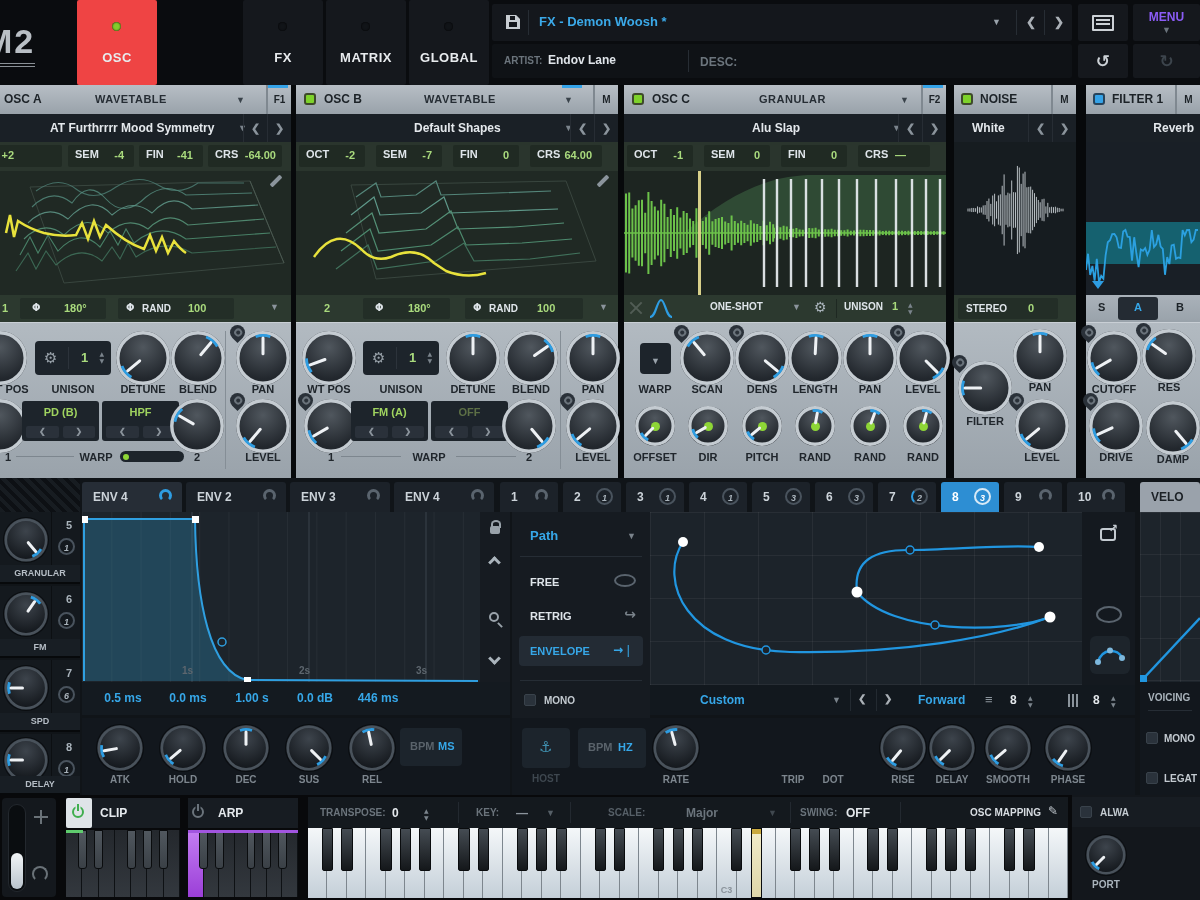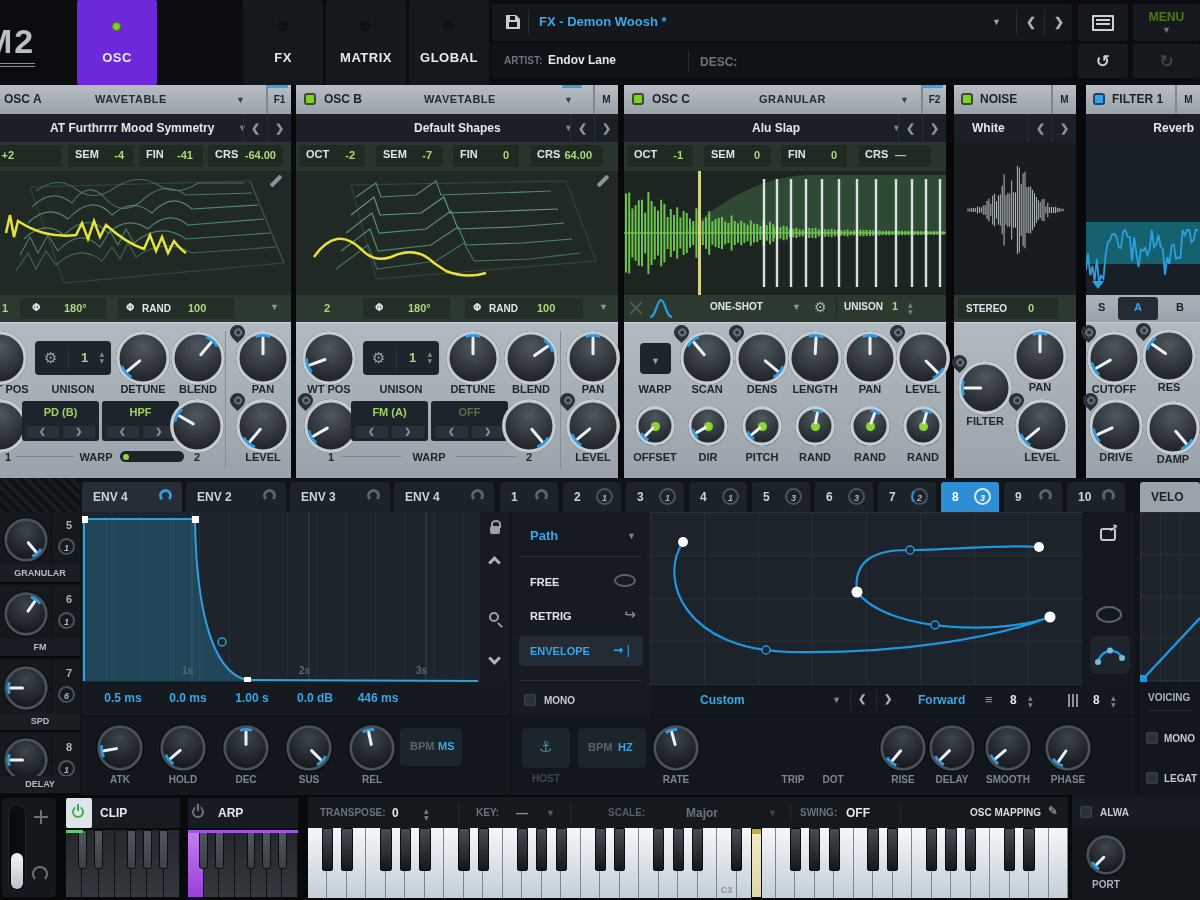--- a/index.html
+++ b/index.html
@@ -4,21 +4,21 @@
 <style>
 *{margin:0;padding:0;box-sizing:border-box}
 body{background:#000}
 #app{position:relative;width:1200px;height:900px;background:#07090b;overflow:hidden;font-family:"Liberation Sans",sans-serif;font-weight:bold;-webkit-font-smoothing:antialiased}
 .ab{position:absolute}
 .txt{position:absolute;white-space:nowrap}
 
 #topbar{position:absolute;inset:0 0 auto 0;height:85px;background:#0a0c0f}
 .logo{position:absolute;left:-16px;top:22px;font-size:34px;color:#b9bfc5;letter-spacing:2px;border-bottom:4px double #8a9096;padding-bottom:2px}
 .tab{position:absolute;top:0;height:85px;width:80px;background:#15181d;border-radius:2px}
-.tab.act{background:#6d28d9}
+.tab.act{background:#ef4444}
 .tab .dot{position:absolute;left:50%;top:22px;width:9px;height:9px;margin-left:-5px;border-radius:50%;background:#111418;box-shadow:inset 0 0 2px #000}
 .tab.act .dot{background:#86cc2c}
 .tab .tl{position:absolute;left:0;right:0;top:50px;text-align:center;font-size:13px;color:#e8ebee;letter-spacing:.5px}
 .pbar{position:absolute;left:492px;top:4px;width:580px;height:37px;background:#14171c;border-radius:2px}
 .abar{position:absolute;left:492px;top:44px;width:580px;height:34px;background:#0f1216;border-radius:2px}
 .icbox{position:absolute;background:#15181d;border-radius:2px;display:flex;align-items:center;justify-content:center;color:#ccd1d6}
 .flop{width:14px;height:14px;background:#c8cdd2;clip-path:polygon(0 0,72% 0,100% 28%,100% 100%,0 100%);position:relative}
 .flop::after{content:'';position:absolute;left:3px;bottom:2px;width:8px;height:5px;background:#14171c}
 .flop::before{content:'';position:absolute;left:4px;top:1px;width:5px;height:4px;background:#14171c}
 .chev{color:#aab0b6;font-size:12px}
@@ -164,21 +164,21 @@
     <div class="ab" style="left:196px;top:6px;bottom:6px;width:1px;background:#272d34"></div>
     <span class="txt" style="left:208px;top:11px;font-size:12px;color:#6b747c">DESC:</span>
   </div>
   <div class="icbox" style="left:1078px;top:4px;width:50px;height:37px">
     <div style="width:22px;height:16px;border:2px solid #ccd1d6;border-radius:1px;position:relative">
           <div style="position:absolute;left:2px;top:2px;right:2px;height:2px;background:#ccd1d6"></div>
           <div style="position:absolute;left:2px;top:6px;right:2px;height:2px;background:#ccd1d6"></div>
         </div>
   </div>
   <div class="icbox" style="left:1133px;top:4px;width:67px;height:37px;flex-direction:column">
-    <span style="font-size:12px;color:#4d7c0f">MENU</span>
+    <span style="font-size:12px;color:#8b5cf6">MENU</span>
         <span class="dd" style="color:#6b747c;margin-top:1px">▼</span>
   </div>
   <div class="icbox" style="left:1078px;top:44px;width:50px;height:34px;font-family:'DejaVu Sans',sans-serif;font-size:17px">↺</div>
   <div class="icbox" style="left:1133px;top:44px;width:67px;height:34px;font-family:'DejaVu Sans',sans-serif;font-size:17px;color:#3c444c">↻</div>
 </div>
 
 <div class="col" style="left:0;width:291px">
   <div class="chead">
     <span class="ctitle" style="left:4px">OSC A</span>
     <span class="ctype" style="left:95px">WAVETABLE</span>

